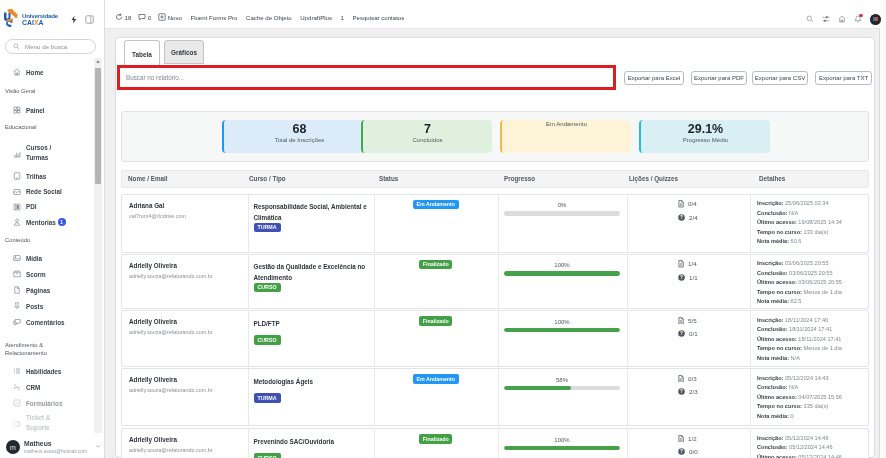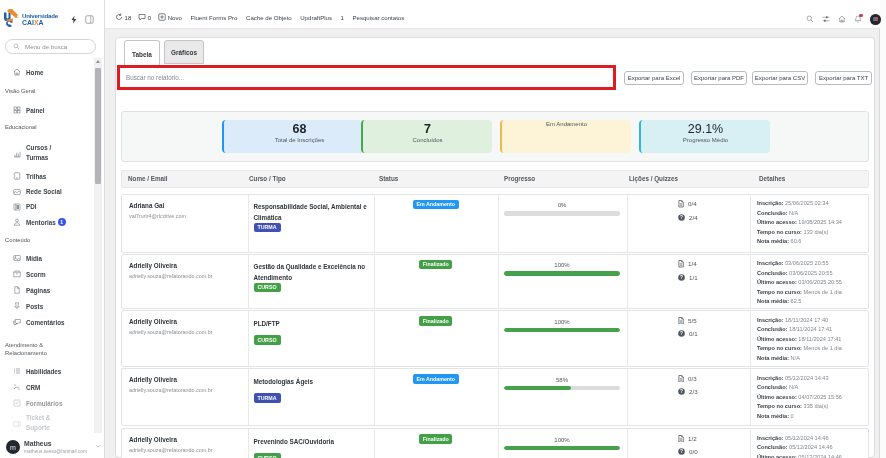--- a/index.html
+++ b/index.html
@@ -245,21 +245,21 @@
  <div style="font-size:6px;color:#50575e;margin-top:1px">Total de Inscrições</div>
 </div>
 <div class="abs" style="left:361px;top:120px;width:131px;height:33px;background:#dff0df;border-left:2.5px solid #46a84b;border-radius:4px;text-align:center">
  <div style="font-size:12.5px;font-weight:bold;color:#1d2327;margin-top:2px">7</div>
  <div style="font-size:6px;color:#50575e;margin-top:1px">Concluídos</div>
 </div>
 <div class="abs" style="left:500px;top:120px;width:131px;height:33px;background:#fdf4d7;border-left:2.5px solid #eeb94e;border-radius:4px;text-align:center">
  <div style="font-size:6px;color:#50575e;margin-top:1px">Em Andamento</div>
 </div>
 <div class="abs" style="left:639px;top:120px;width:131px;height:33px;background:#d8eff4;border-left:2.5px solid #30b6d8;border-radius:4px;text-align:center">
- <div style="font-size:12.5px;font-weight:normal;color:#1d2327;margin-top:2px">29.1%</div>
+ <div style="font-size:12.5px;font-weight:bold;color:#1d2327;margin-top:2px">29.1%</div>
  <div style="font-size:6px;color:#50575e;margin-top:1px">Progresso Médio</div>
 </div>
 
 <div class="abs" style="left:121px;top:170px;width:748px;height:18px;background:#f4f4f5;border:1px solid #e7e8ea;border-radius:2px"></div>
 <div class="hdr" style="left:128px">Nome / Email</div>
 <div class="hdr" style="left:249px">Curso / Tipo</div>
 <div class="hdr" style="left:379px">Status</div>
 <div class="hdr" style="left:504px">Progresso</div>
 <div class="hdr" style="left:629px">Lições / Quizzes</div>
 <div class="hdr" style="left:759px">Detalhes</div>

